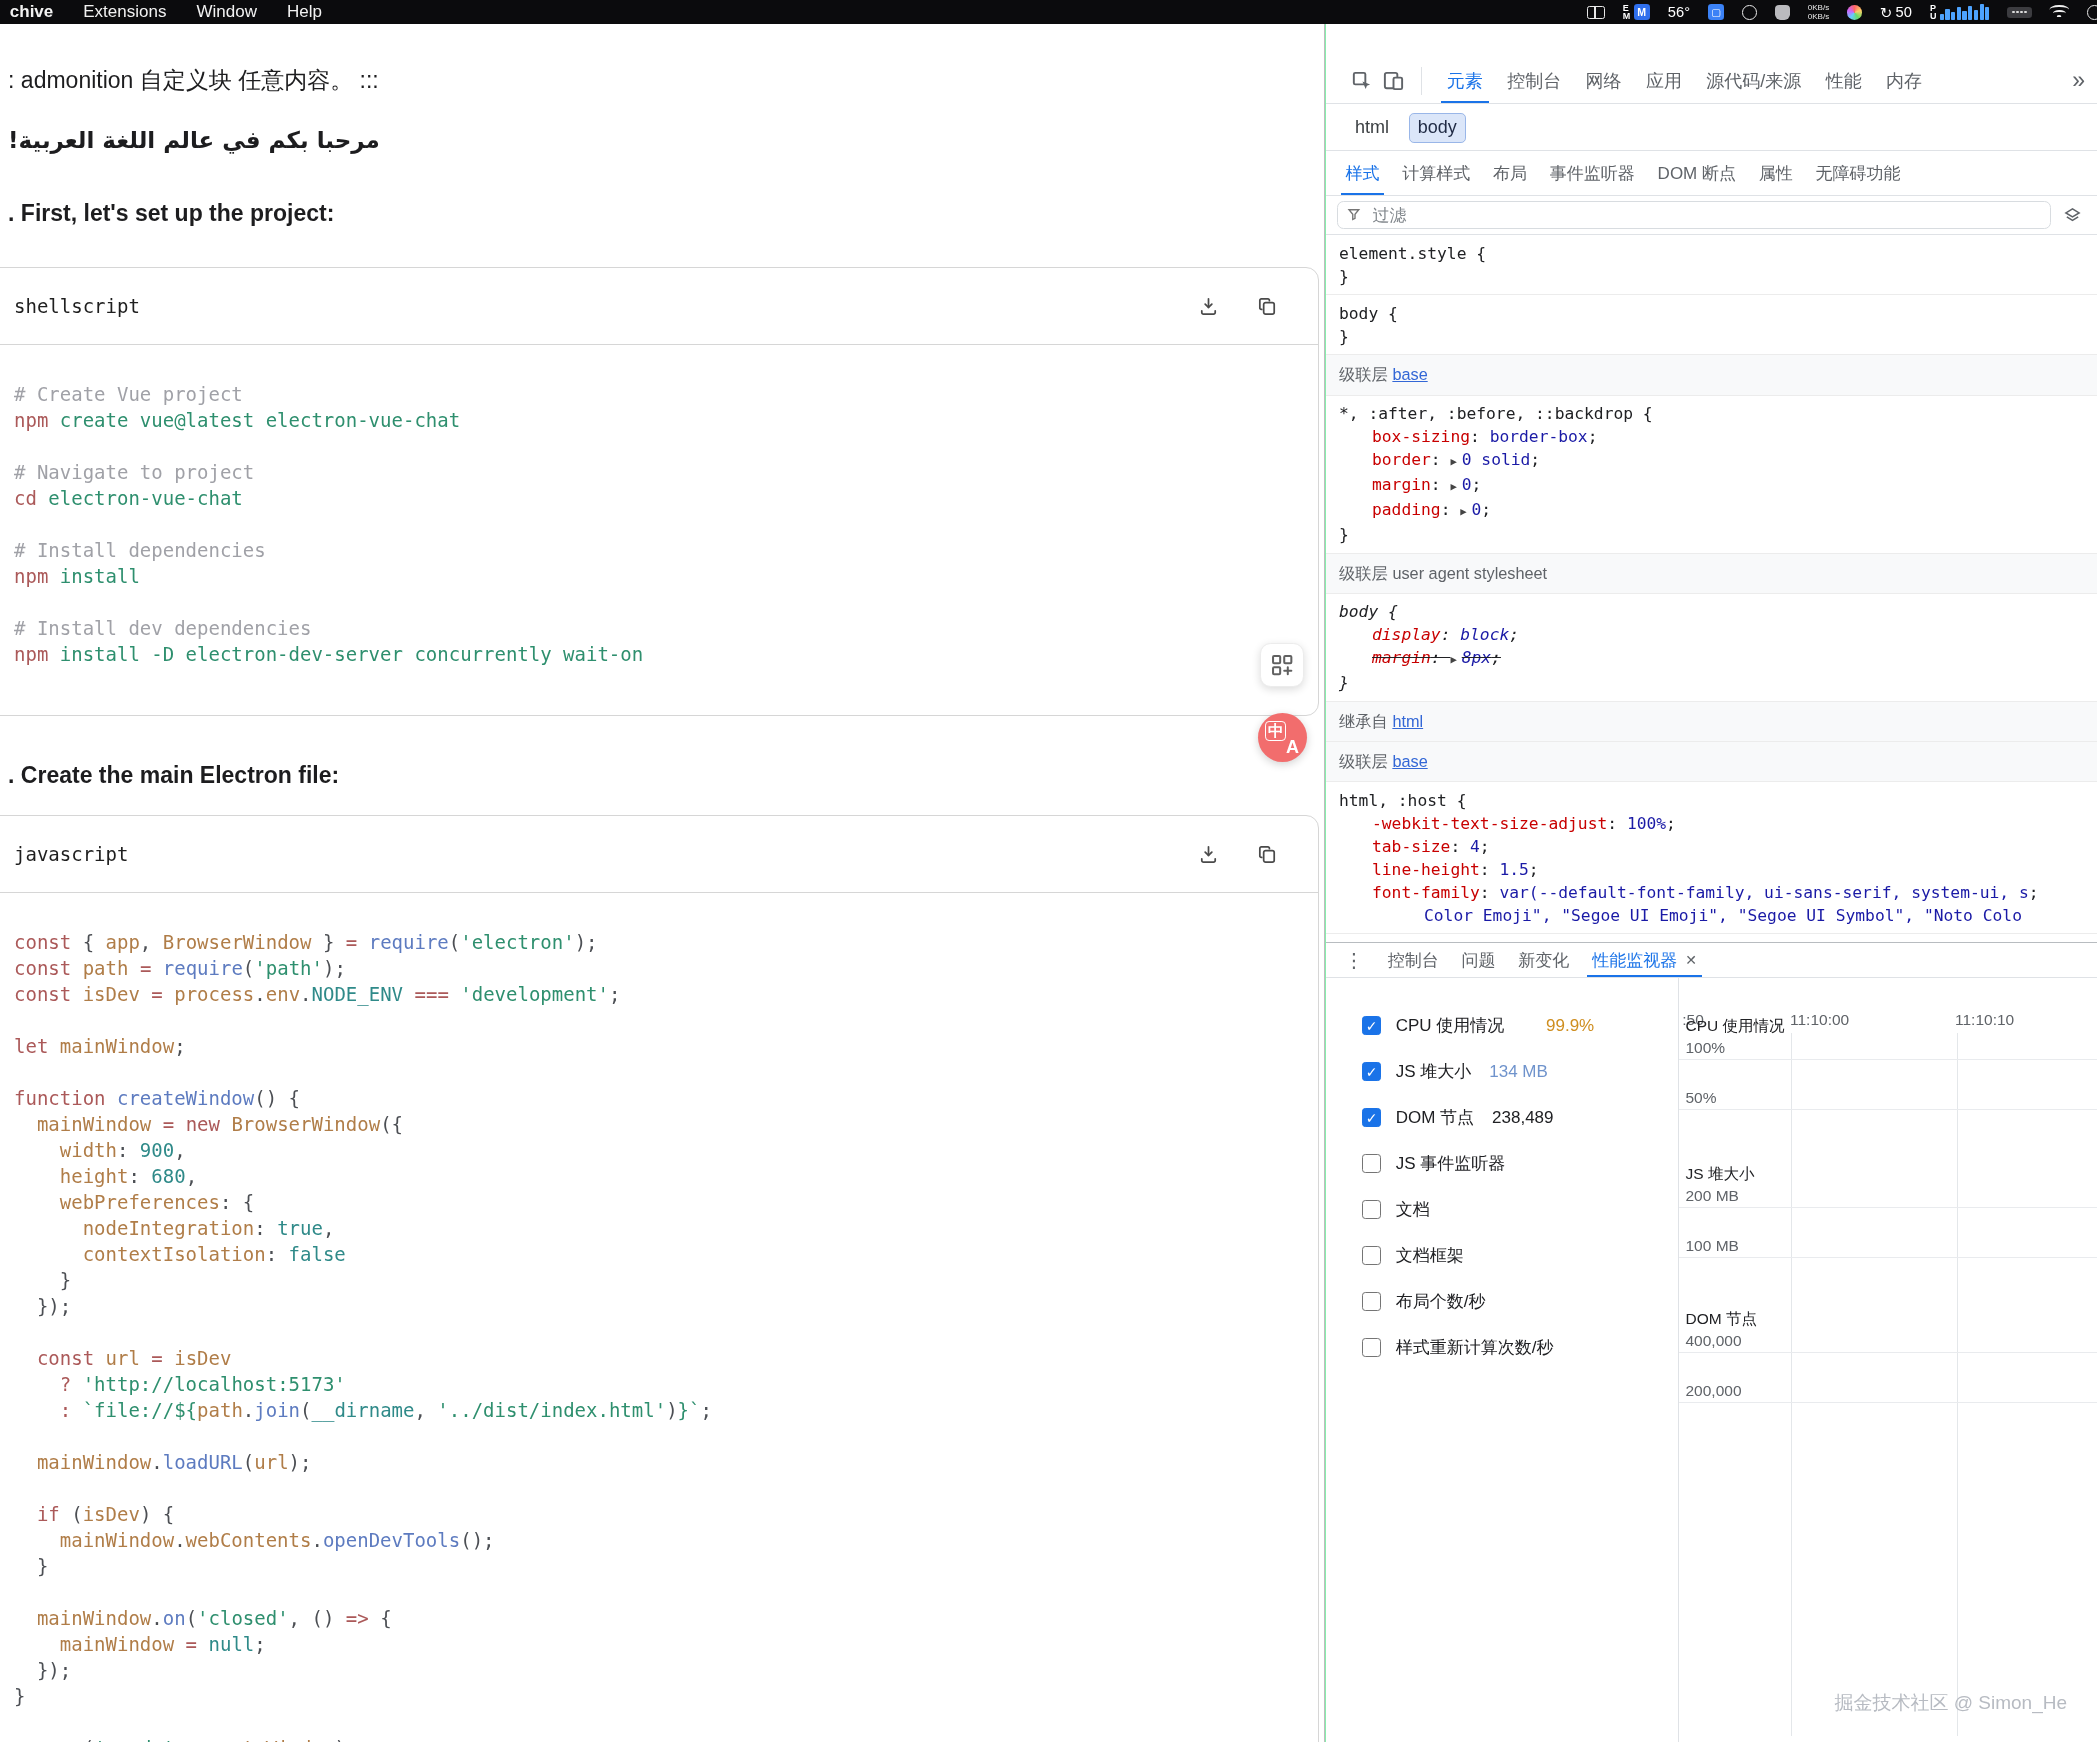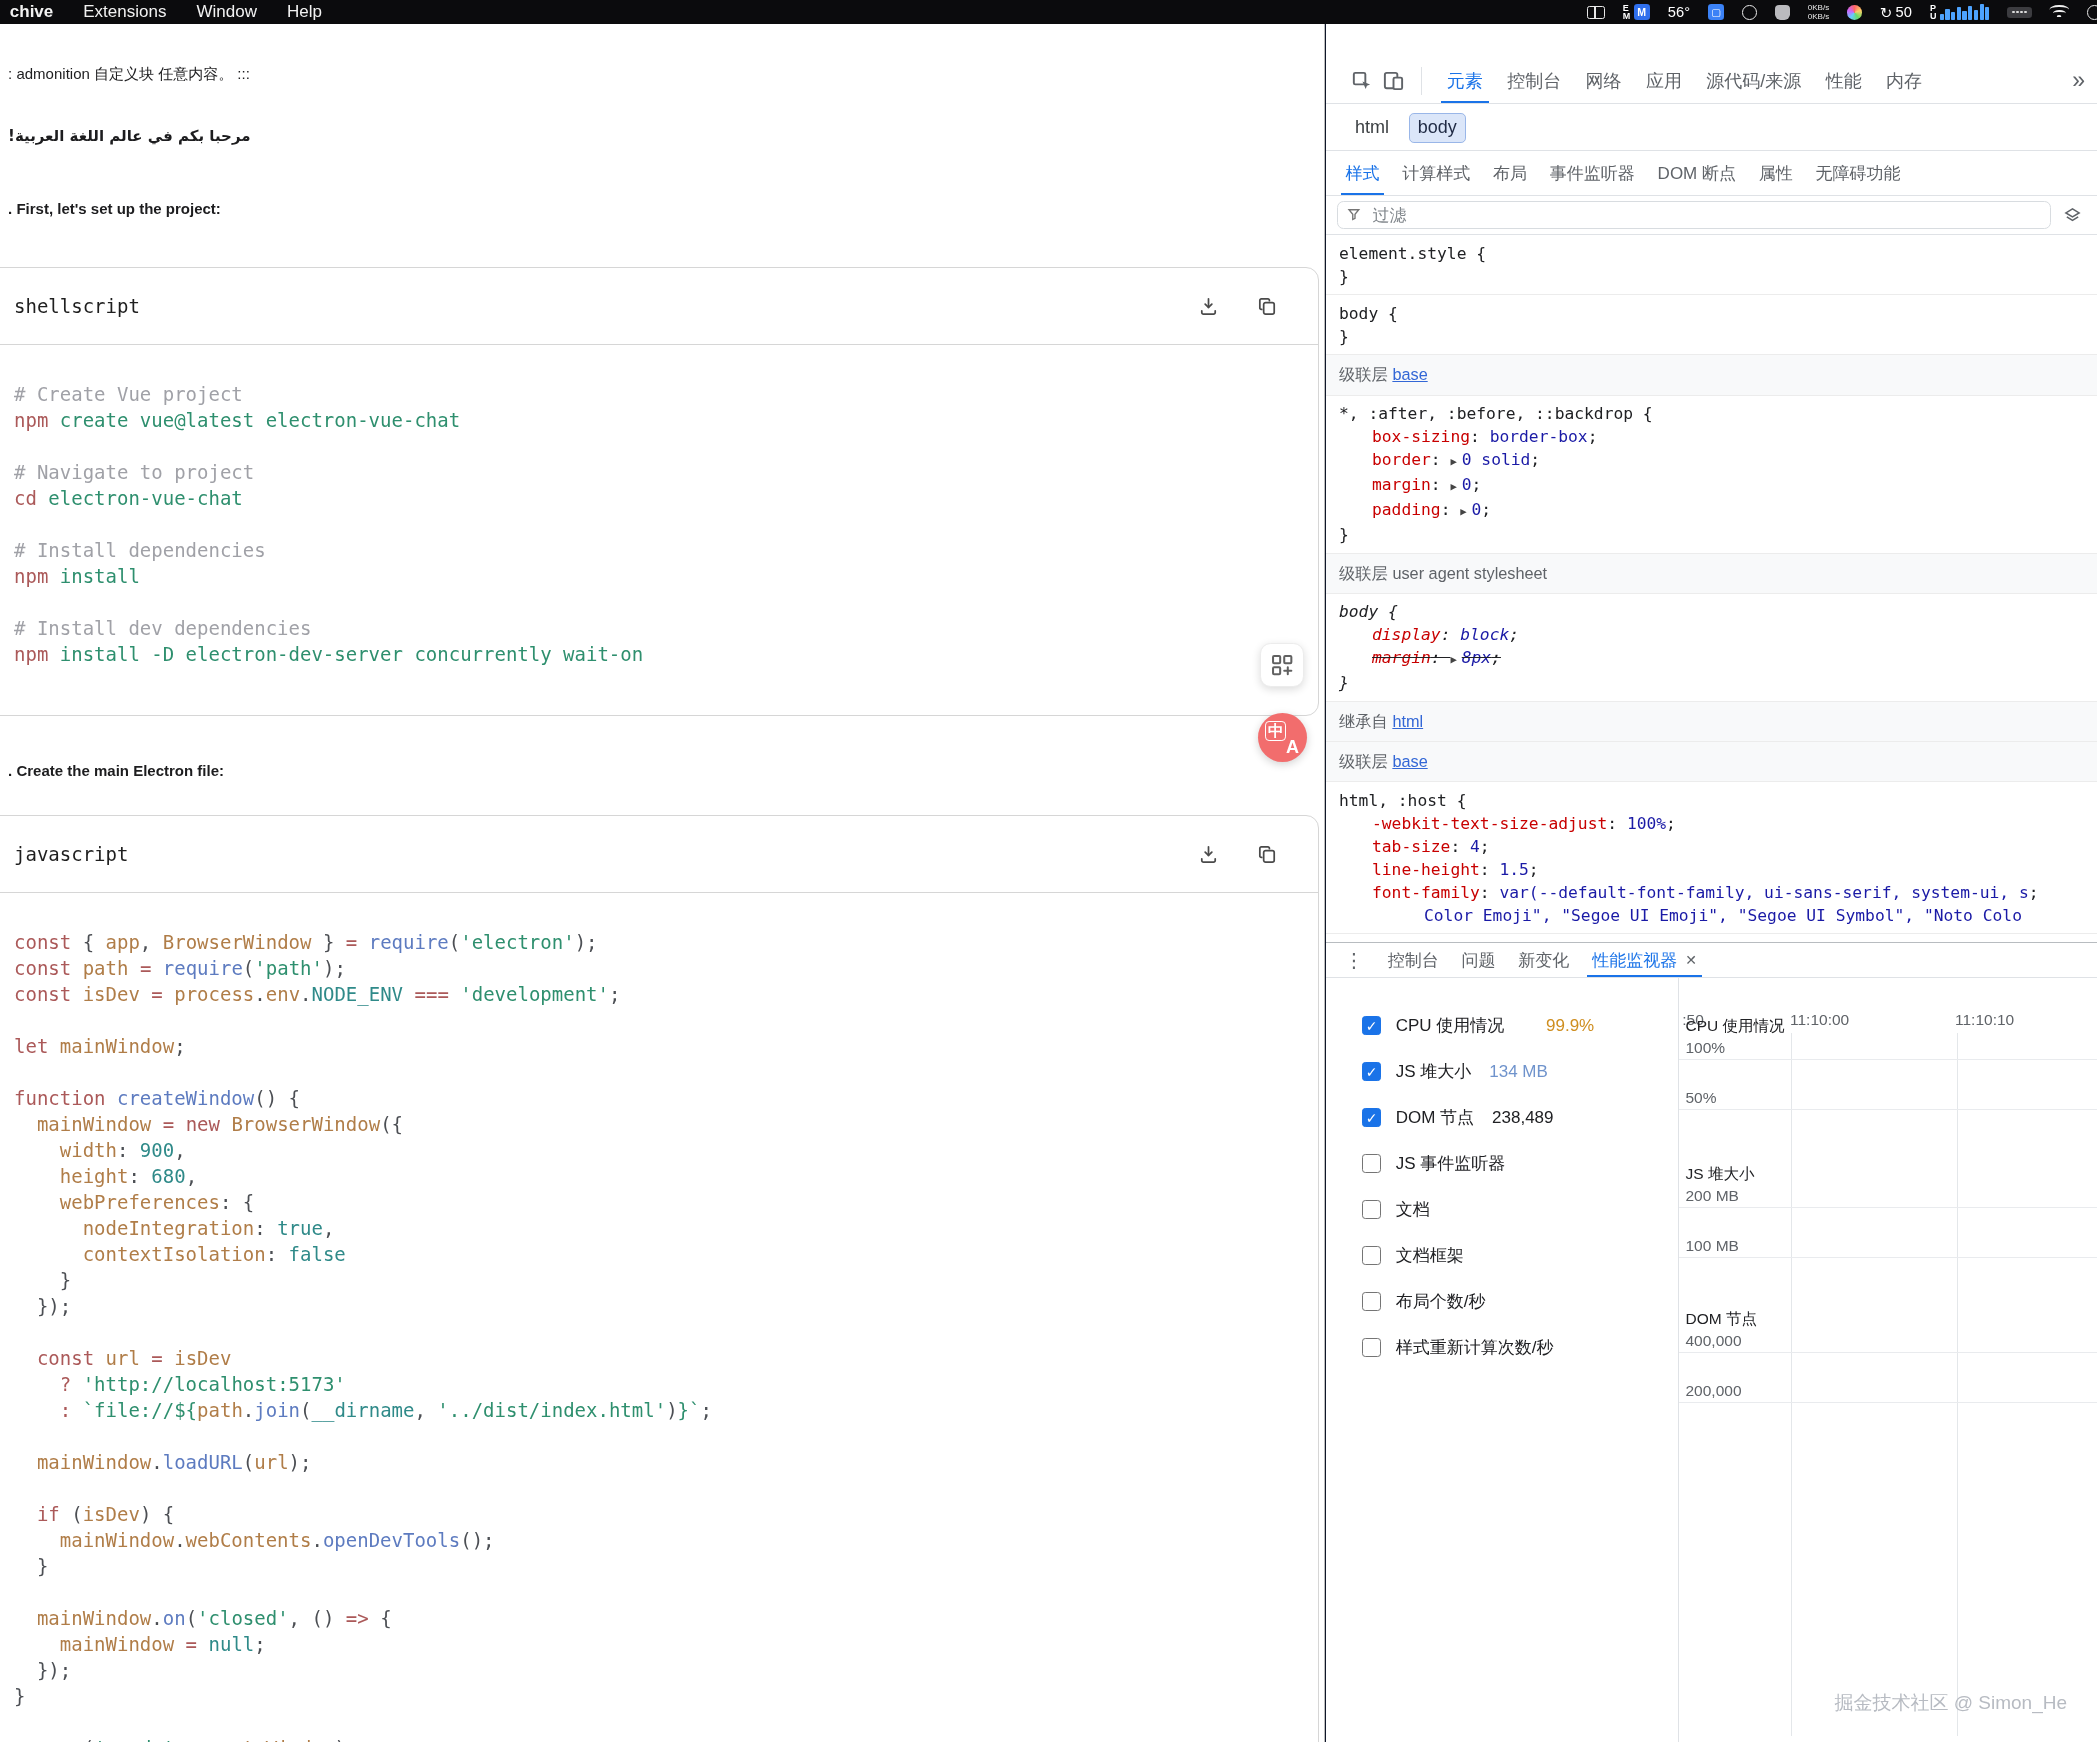--- a/index.html
+++ b/index.html
@@ -1,19 +1,19 @@
 <!DOCTYPE html>
 <html style="font-size:13px"><head>
 <meta charset="utf-8">
 <style>
   * { box-sizing: border-box; }
   html,body { margin:0; padding:0; background:#fff; }
   .screen {
     position:relative; width:2097px; height:1742px; overflow:hidden;
-    font-family:"Liberation Sans","DejaVu Sans",sans-serif; background:#0f172a;
+    font-family:"Liberation Sans","DejaVu Sans",sans-serif; background:#86efac;
   }
 
   
   .menubar { position:absolute; left:0; top:0; width:2097px; height:24.4px; background:#0b0b0d;
     display:flex; align-items:center; color:#f2f2f2; font-size:17px; }
   .menubar .mi { margin-left:30px; white-space:nowrap; }
   .menubar .mi:first-child { margin-left:9.8px; font-weight:700; }
   .mb-status { position:absolute; right:4.9px; top:0; height:24.4px; display:flex; align-items:center; gap:18px; }
   .mb-status .st { display:flex; align-items:center; color:#fff; font-size:14.7px; gap:3.3px; }
   .panes-ico { width:18px; height:13px; border:1.6px solid #e8e8e8; border-radius:2.4px; position:relative; }
@@ -32,21 +32,21 @@
   .wifi { position:relative; width:19.5px; height:14.7px; }
   .wifi span { position:absolute; left:50%; transform:translateX(-50%); border:solid #f0f0f0; border-width:2.4px 0 0 0; border-radius:50% 50% 0 0; }
   .wifi .w1 { width:19.5px; height:9.8px; top:0; }
   .wifi .w2 { width:12.2px; height:6.5px; top:4.9px; }
   .wifi .w3 { width:4.9px; height:3.3px; top:9.8px; }
   .half-circle { width:14.7px; height:14.7px; border-radius:50%; border:1.6px solid #e8e8e8; margin-right:-9.8px; }
 
   
   .left-pane { position:absolute; left:0; top:24.4px; width:1325px; height:1718px; background:#fff;
     border-right:0.8px solid #bdbdbd; overflow:hidden; }
-  .prose { position:absolute; left:8.1px; color:#1d1d1f; font-size:15px; white-space:nowrap; }
+  .prose { position:absolute; left:8.1px; color:#1d1d1f; font-size:23px; white-space:nowrap; }
   .admonition { top:41px; }
   .arabic { top:103px; font-family:"DejaVu Sans",sans-serif; font-weight:700; direction:rtl; }
   .step1 { top:176px; font-weight:600; }
   .step2 { top:738px; font-weight:600; }
 
   .code-block { position:absolute; left:-18px; width:1337px; background:#fff;
     border:1.6px solid #d6d6d6; border-radius:13px; }
   .block1 { top:243px; height:449px; }
   .block2 { top:791px; height:985px; }
   .cb-header { height:77px; display:flex; align-items:center; justify-content:space-between;

